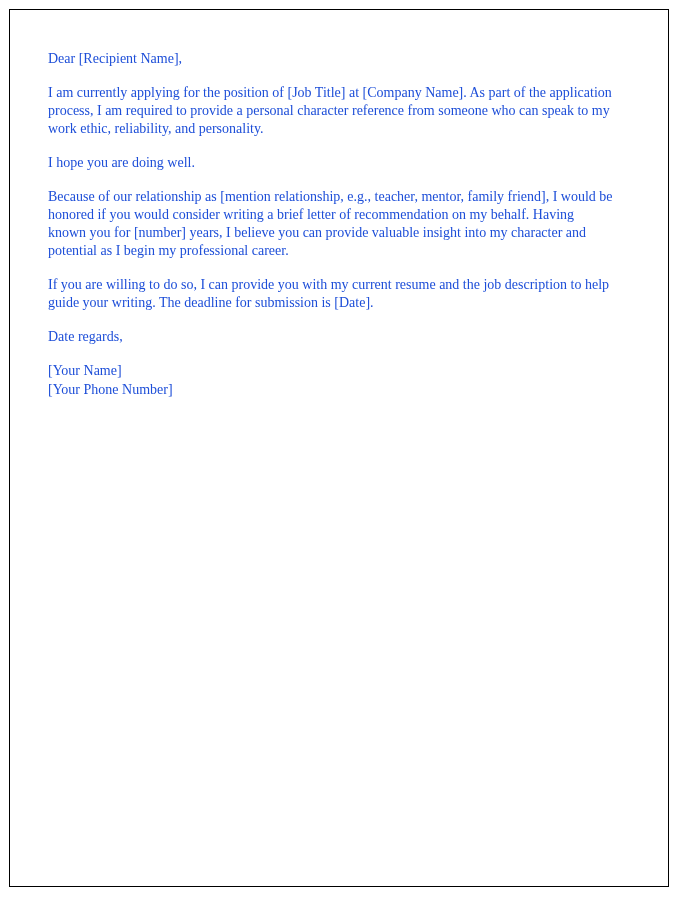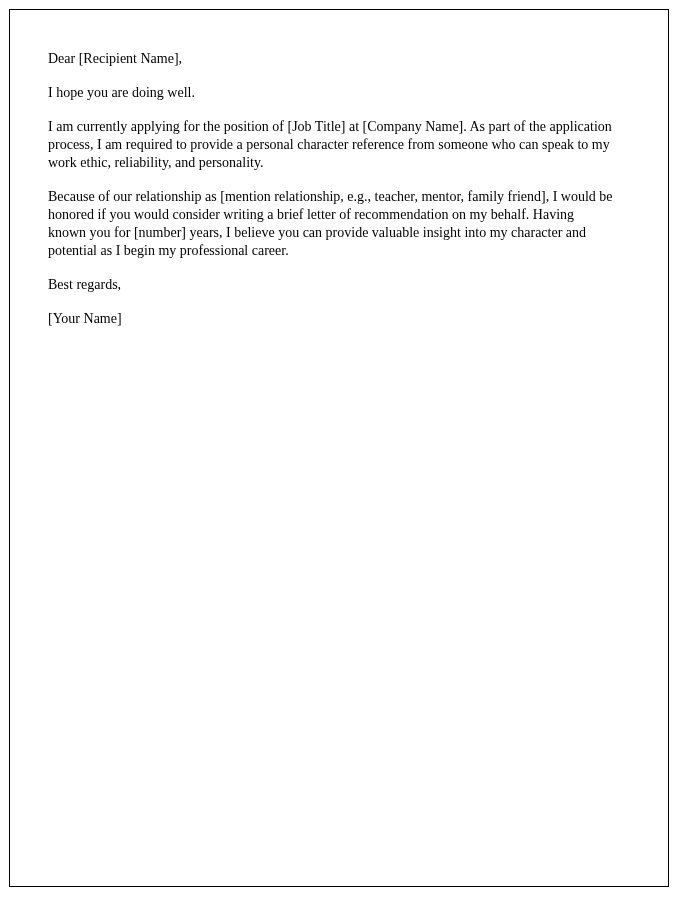--- a/index.html
+++ b/index.html
@@ -15,49 +15,51 @@
     left: 9px;
     top: 9px;
     width: 660px;
     height: 878px;
     background: #ffffff;
     border: 1px solid #000000;
     box-sizing: border-box;
   }
   .letter-body {
     padding: 40px 55px 0 38px;
-    color: #000000;
+    color: #1d4ed8;
     font-size: 14px;
     line-height: 18px;
   }
   .letter-body p {
     margin: 0 0 16px 0;
   }
   .signature-block p {
     margin: 0 0 1px 0;
     line-height: 18px;
     font-family: Liberation Serif, serif;
   }
 </style>
 </head>
 <body>
 
 <div class="page-frame">
   <div class="letter-body">
 
     <p>Dear [Recipient Name],</p>
 
+    <p>I am currently applying for the position of [Job Title] at [Company Name]. As part of the application process, I am required to provide a personal character reference from someone who can speak to my work ethic, reliability, and personality.</p>
+
     <p>I hope you are doing well.</p>
-
-    <p>I am currently applying for the position of [Job Title] at [Company Name]. As part of the application process, I am required to provide a personal character reference from someone who can speak to my work ethic, reliability, and personality.</p>
 
     <p>Because of our relationship as [mention relationship, e.g., teacher, mentor, family friend], I would be honored if you would consider writing a brief letter of recommendation on my behalf. Having known you for [number] years, I believe you can provide valuable insight into my character and potential as I begin my professional career.</p>
 
+    <p>If you are willing to do so, I can provide you with my current resume and the job description to help guide your writing. The deadline for submission is [Date].</p>
 
 
-    <p>Best regards,</p>
+    <p>Date regards,</p>
 
     <div class="signature-block">
       <p>[Your Name]</p>
+      <p>[Your Phone Number]</p>
     </div>
 
   </div>
 </div>
 
 </body></html>

